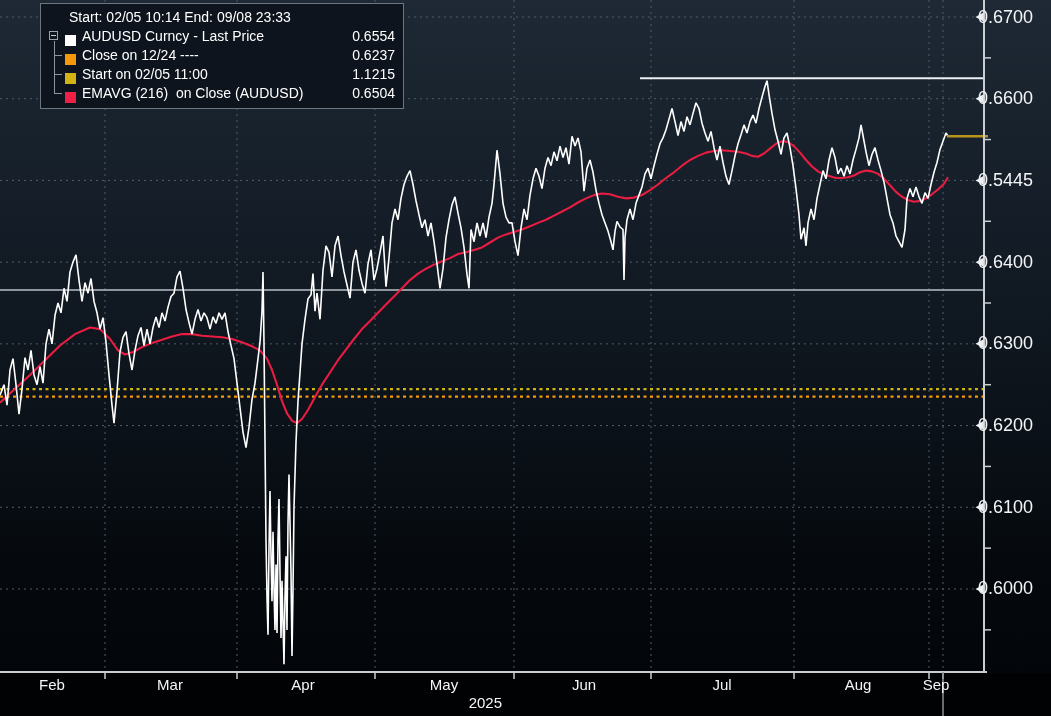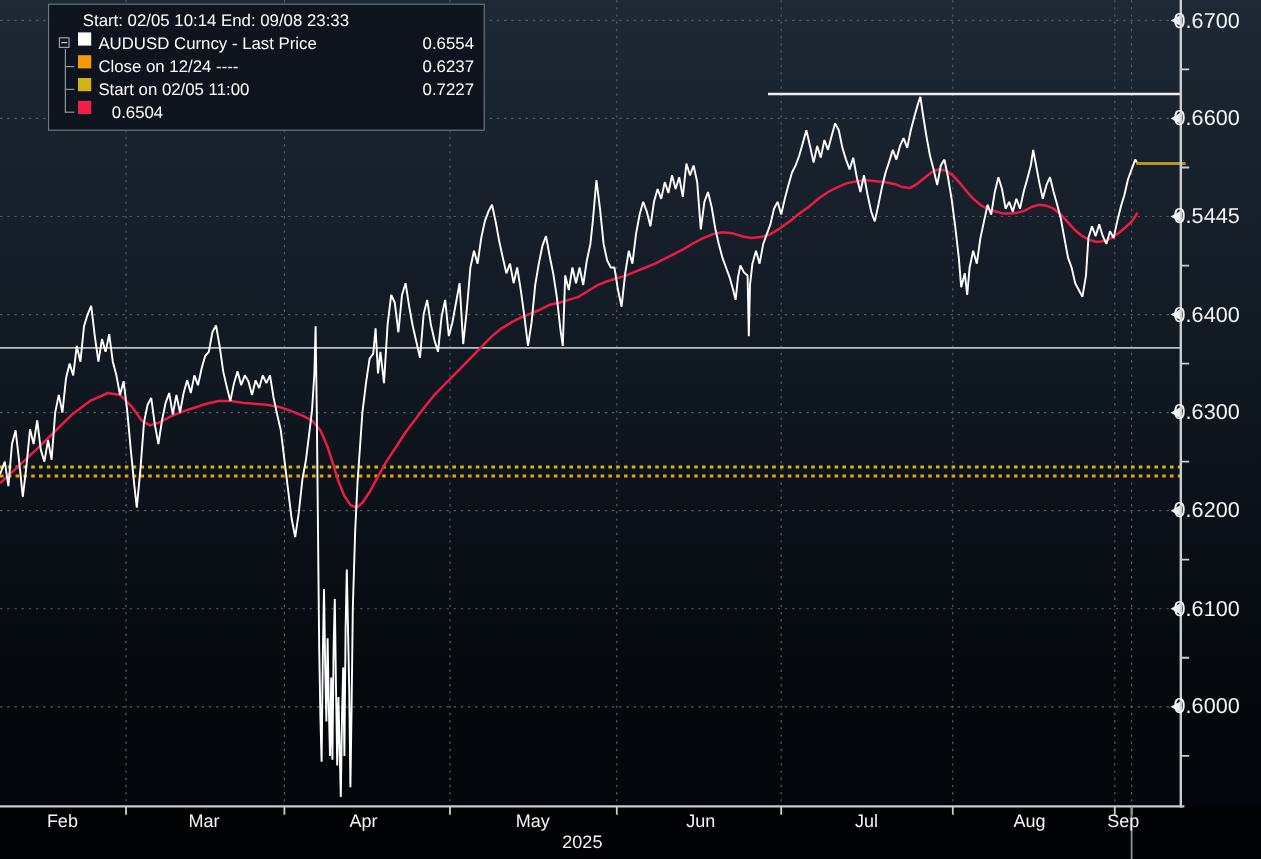--- a/index.html
+++ b/index.html
@@ -12,21 +12,21 @@
   svg.plot{position:absolute;left:0;top:0;}
   
   .legend{
     position:absolute;left:40px;top:3px;width:364px;box-sizing:border-box;
     background:rgba(14,20,28,0.96);border:1px solid #6d767f;
     padding:4px 8px 5px 8px;color:#fff;font-size:14px;line-height:19px;z-index:5;
   }
   .lg-header{white-space:pre;padding-left:20px;}
   .lg-items{position:relative;}
   .tree-rail{position:absolute;left:5px;top:14px;width:1px;height:53px;background:#8d959d;}
-  .lg-row{display:flex;align-items:flex-start;height:19px;position:relative;}
+  .lg-row{display:flex;align-items:flex-end;height:19px;position:relative;}
   .tree-cell{width:16px;height:19px;position:relative;flex:0 0 16px;}
   .tree-node{position:absolute;left:0;top:4px;width:9px;height:9px;border:1px solid #9aa2aa;background:#10161d;box-sizing:border-box;}
   .tree-node .minus{position:absolute;left:1px;right:1px;top:3px;height:1px;background:#c7ccd1;}
   .tree-stub{position:absolute;left:5px;top:9px;width:8px;height:1px;background:#8d959d;}
   .swatch{width:11px;height:11px;flex:0 0 11px;margin-right:6px;}
   .lg-label{white-space:pre;flex:1 1 auto;}
   .lg-value{flex:0 0 54px;text-align:right;white-space:pre;}
   
   .ylab{position:absolute;left:978px;height:19px;line-height:19px;font-size:18px;color:#f3f5f7;z-index:3;}
   .xlab{position:absolute;top:676px;width:70px;text-align:center;font-size:15px;color:#f3f5f7;z-index:3;}
@@ -114,28 +114,29 @@
         <span class="lg-label">Close on 12/24 ----</span>
         <span class="lg-value">0.6237</span>
       </div>
 
       <div class="lg-row">
         <span class="tree-cell">
             <span class="tree-stub"></span>
           </span>
         <span class="swatch" id="sw2" style="background: rgb(212, 180, 20);"></span>
         <span class="lg-label">Start on 02/05 11:00</span>
-        <span class="lg-value">0.7227</span>
+        <span class="lg-value">1.1215</span>
       </div>
 
       <div class="lg-row">
         <span class="tree-cell">
             <span class="tree-stub"></span>
           </span>
         <span class="swatch" id="sw3" style="background: rgb(240, 31, 69);"></span>
+        <span class="lg-label">EMAVG (216)  on Close (AUDUSD)</span>
         <span class="lg-value">0.6504</span>
       </div>
     </div>
   </div>
 
   <div id="labels">
       <div class="ylab" style="top:8px">0.6700</div>
       <div class="ylab" style="top:89px">0.6600</div>
       <div class="ylab" style="top:171px">0.5445</div>
       <div class="ylab" style="top:253px">0.6400</div>

